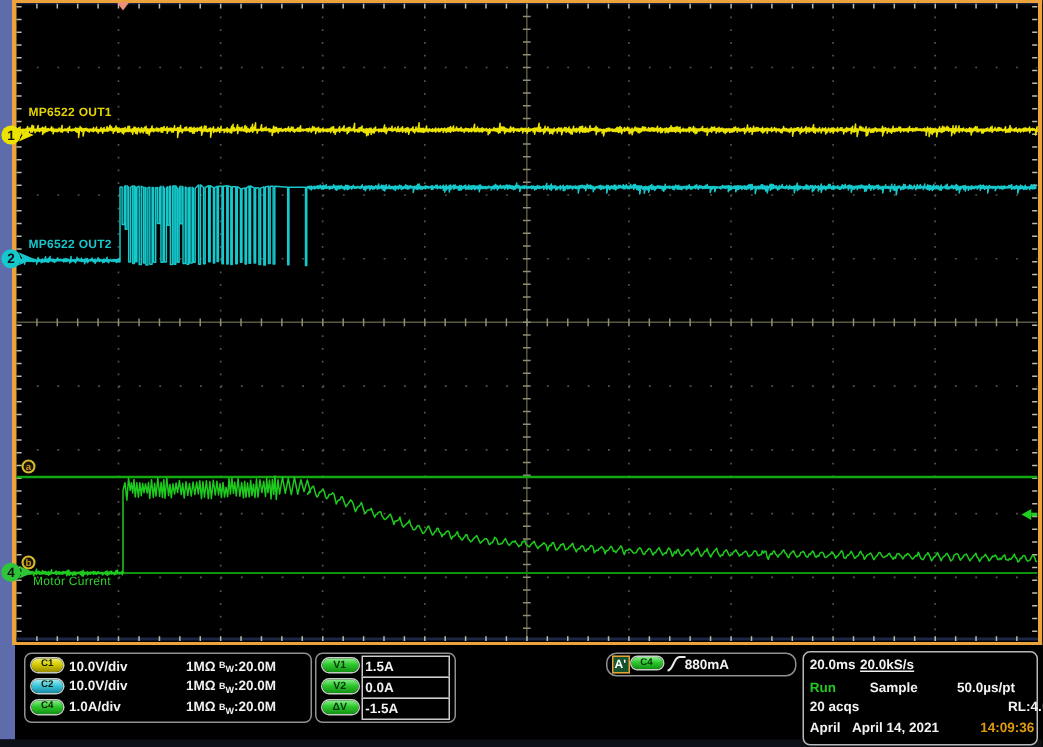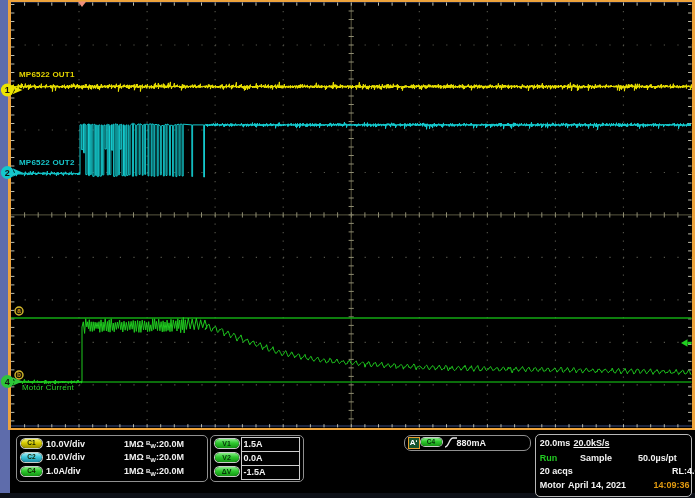--- a/index.html
+++ b/index.html
@@ -102,15 +102,15 @@
     </svg>
   <div class="row" style="left:456.5px;top:437.9px;">880mA</div>
 
   <div class="row" style="left:539.8px;top:437.9px;">20.0ms</div>
   <div class="row" style="left:573.4px;top:437.9px;text-decoration:underline;">20.0kS/s</div>
   <div class="row" style="left:638px;top:437.9px;margin-top:15px;">50.0µs/pt</div>
   <div class="row" style="left:539.8px;top:452.9px;color:#22c822;">Run</div>
   <div class="row" style="left:579.9px;top:452.9px;">Sample</div>
   <div class="row" style="left:539.8px;top:466.4px;">20 acqs</div>
   <div class="row" style="left:636px;top:466.4px;padding-left:36px;">RL:4.0k</div>
-  <div class="row" style="left:539.8px;top:480.2px;">Motor</div>
+  <div class="row" style="left:539.8px;top:480.2px;">April</div>
   <div class="row" style="left:568px;top:480.2px;">April 14, 2021</div>
   <div class="row" style="left:653.5px;top:480.2px;color:#e09a10;">14:09:36</div>
 </div>
 </body></html>

